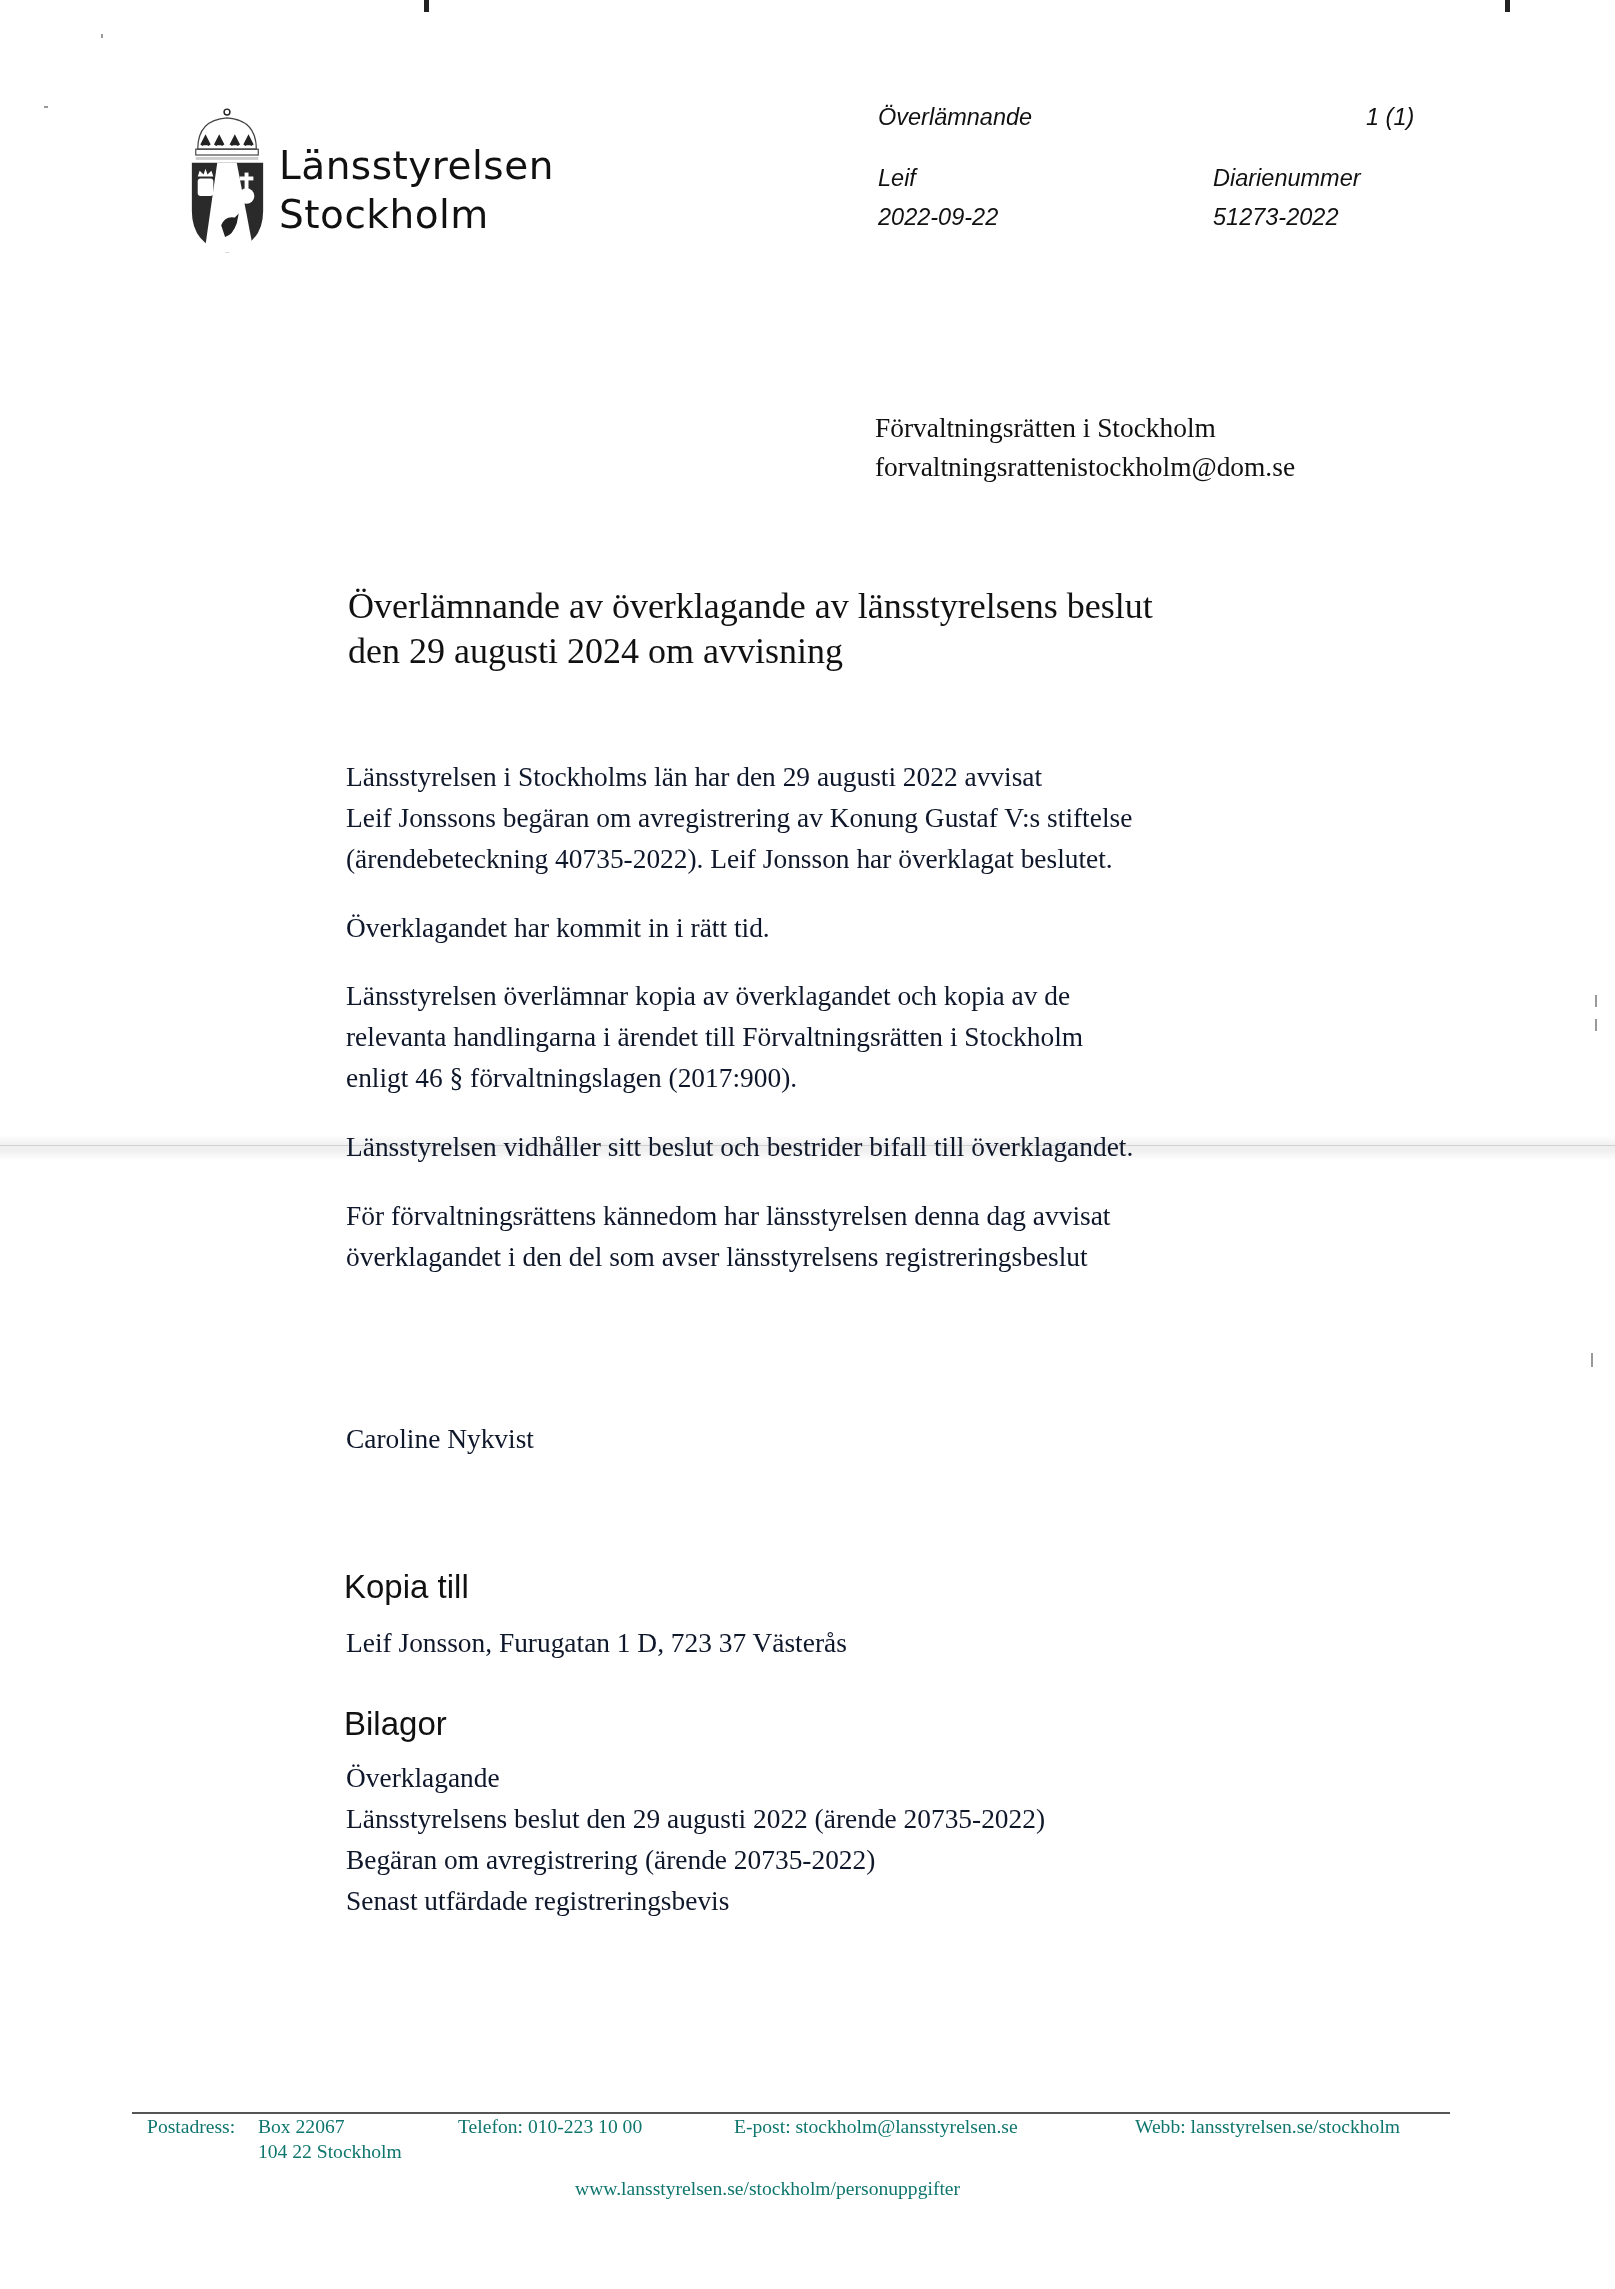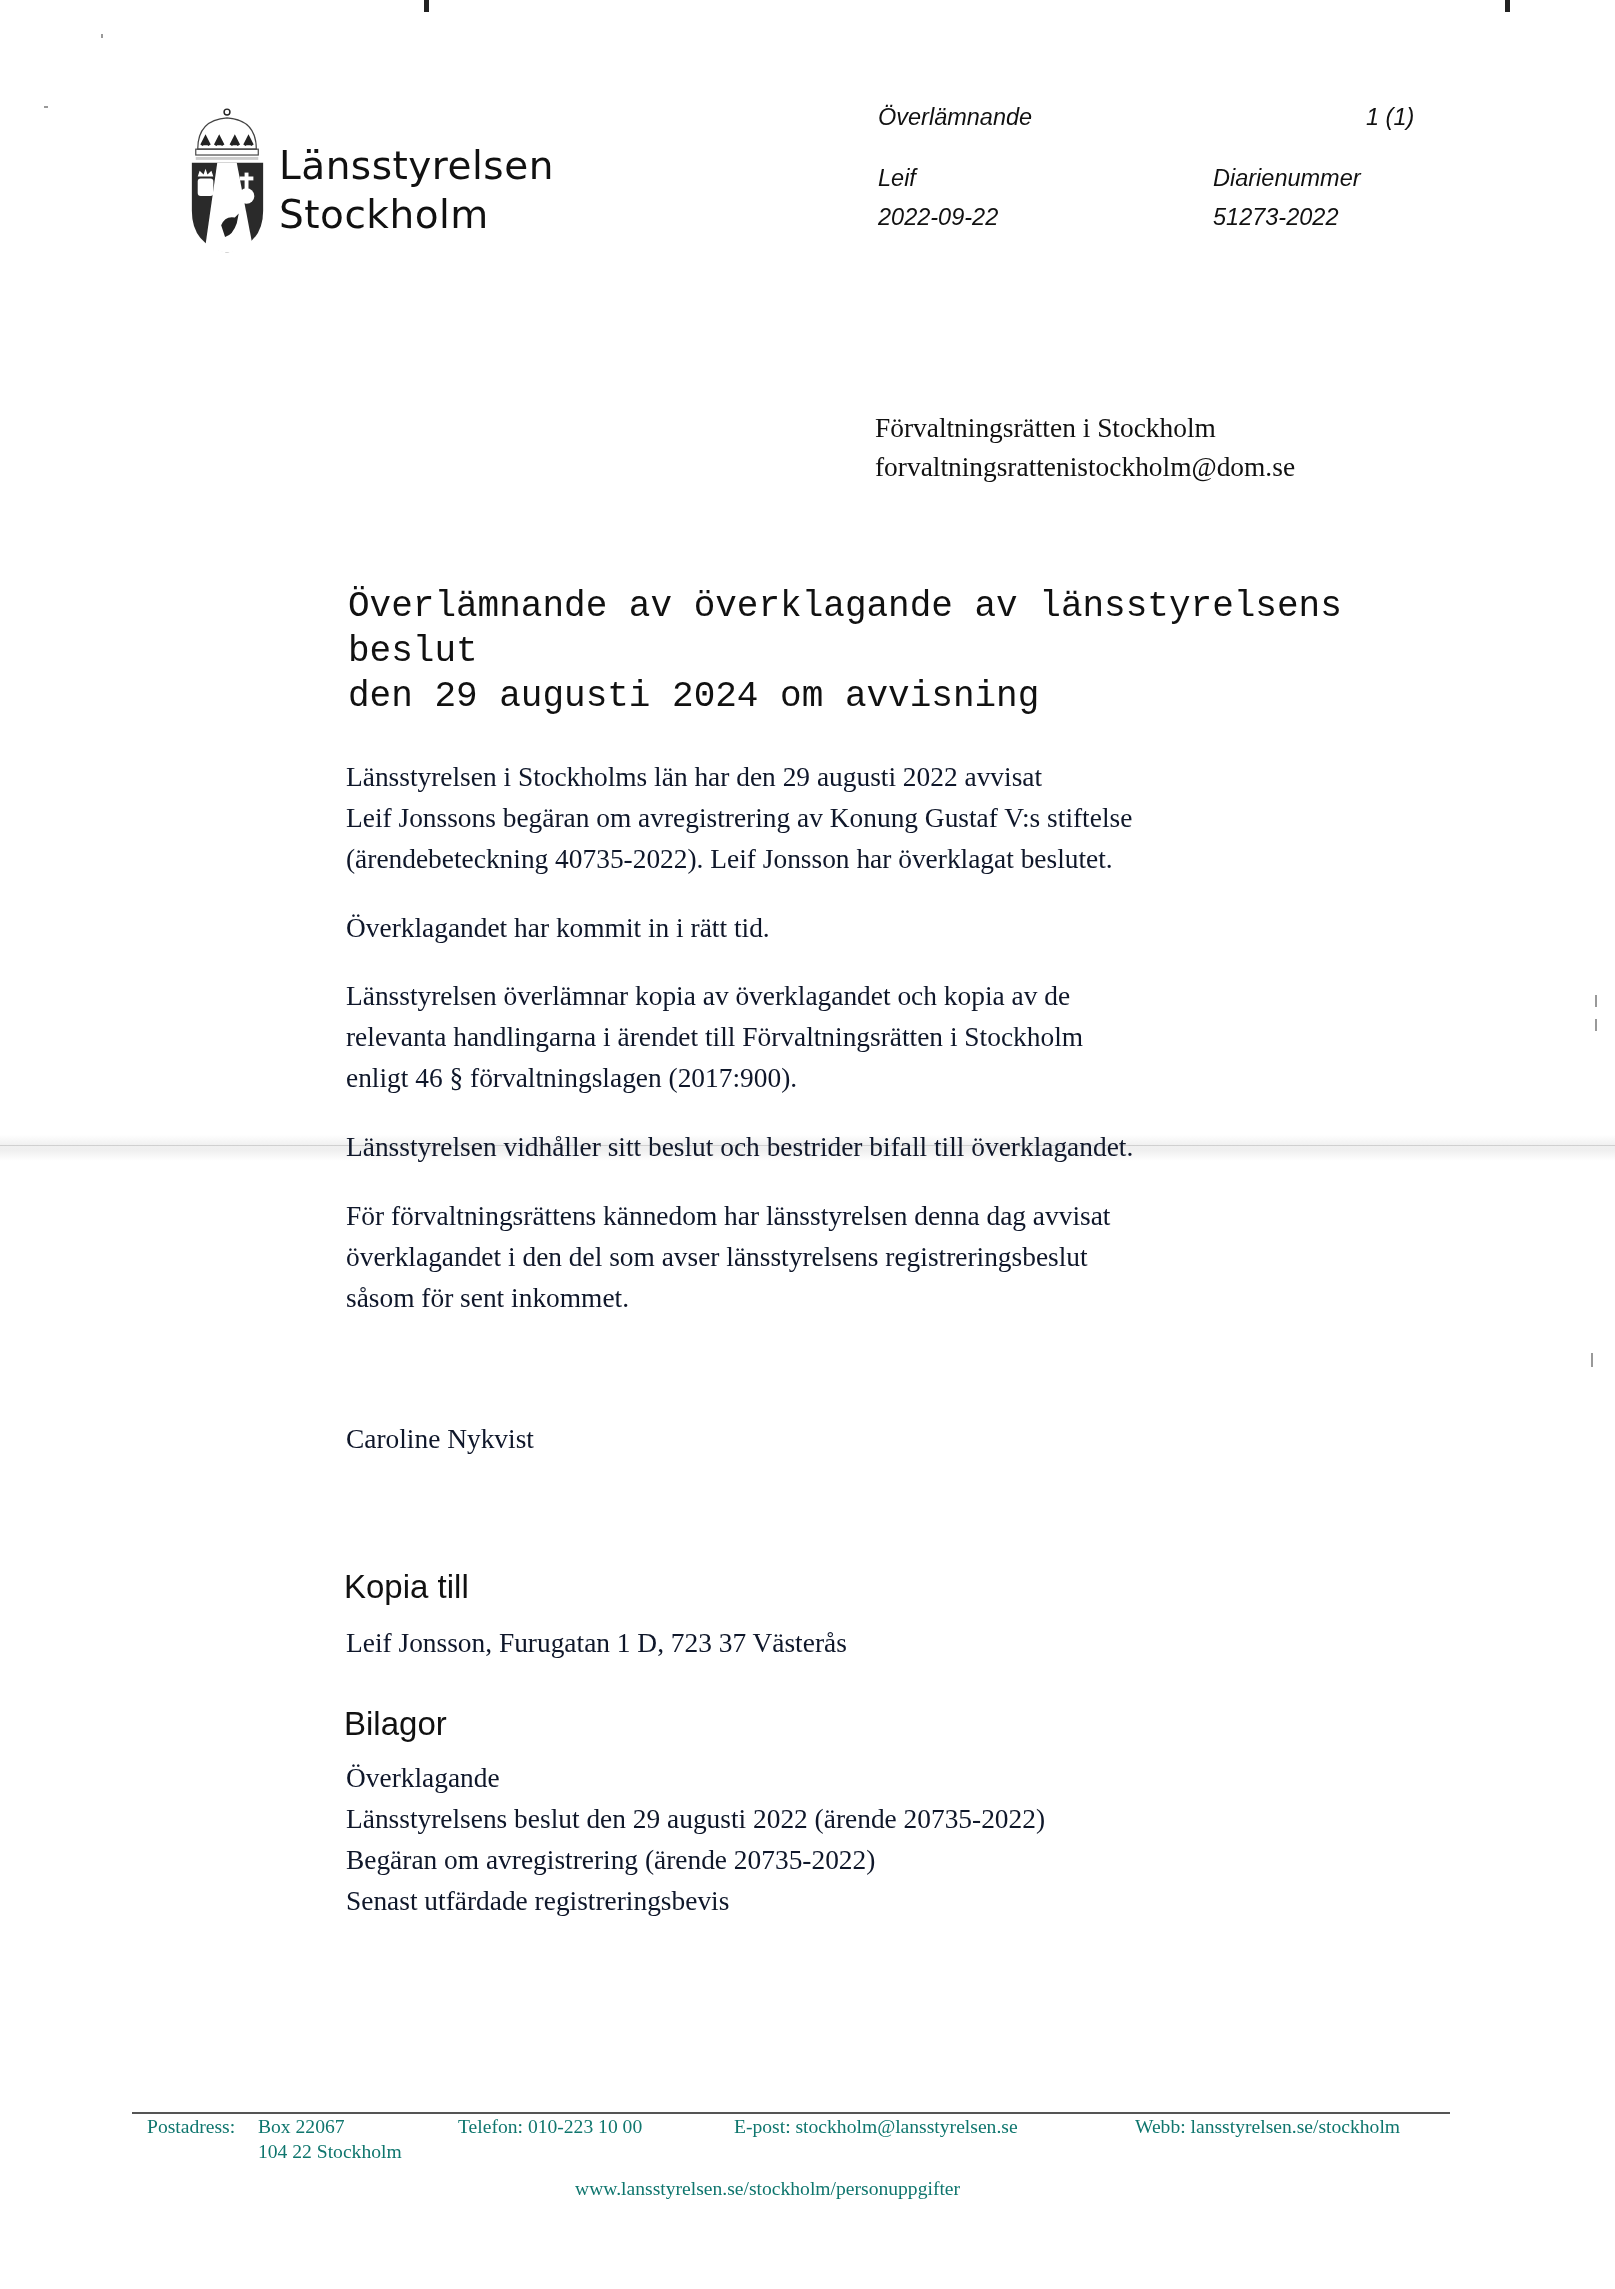--- a/index.html
+++ b/index.html
@@ -21,21 +21,21 @@
   #datum-label { left: 878px; top: 165px; }
   #datum-value { left: 878px; top: 204px; }
   #diarie-label { left: 1213px; top: 165px; }
   #diarie-value { left: 1213px; top: 204px; }
 
   
   .recipient { font-family: "Liberation Serif", serif; font-size: 27.4px; line-height: 39px; }
   #recipient { left: 875px; top: 369px; margin-top: 40px; }
 
   
-  #title { left: 348px; top: 584px; width: 1078px; font-family: Liberation Mono, monospace; font-size: 36px; line-height: 45px; color: #111; }
+  #title { left: 348px; top: 584px; width: 1078px; font-family: Liberation Serif, serif; font-size: 36px; line-height: 45px; color: #111; }
 
   
   .body { position: absolute; left: 346px; width: 980px; font-family: "Liberation Serif", serif; font-size: 27.4px; line-height: 41px; color: #0f172a; }
   #p1 { top: 757px; }
   #p2 { top: 908px; }
   #p3 { top: 976px; }
   #p4 { top: 1127px; }
   #p5 { top: 1196px; }
   #signature { top: 1419px; }
 
@@ -136,21 +136,20 @@
   <div>Länsstyrelsen överlämnar kopia av överklagandet och kopia av de</div>
   <div>relevanta handlingarna i ärendet till Förvaltningsrätten i Stockholm</div>
   <div>enligt 46 § förvaltningslagen (2017:900).</div>
 </div>
 <div id="p4" class="body">
   <div>Länsstyrelsen vidhåller sitt beslut och bestrider bifall till överklagandet.</div>
 </div>
 <div id="p5" class="body">
   <div>För förvaltningsrättens kännedom har länsstyrelsen denna dag avvisat</div>
   <div>överklagandet i den del som avser länsstyrelsens registreringsbeslut</div>
-  <div>såsom för sent inkommet.</div>
 </div>
 
 <div id="signature" class="body">Caroline Nykvist</div>
 
 <div id="kopia-heading" class="h2">Kopia till</div>
 <div id="kopia-text" class="body">Leif Jonsson, Furugatan 1 D, 723 37 Västerås</div>
 
 <div id="bilagor-heading" class="h2">Bilagor</div>
 <div id="bilagor-list" class="body">
   <span class="list-line">Överklagande</span>

